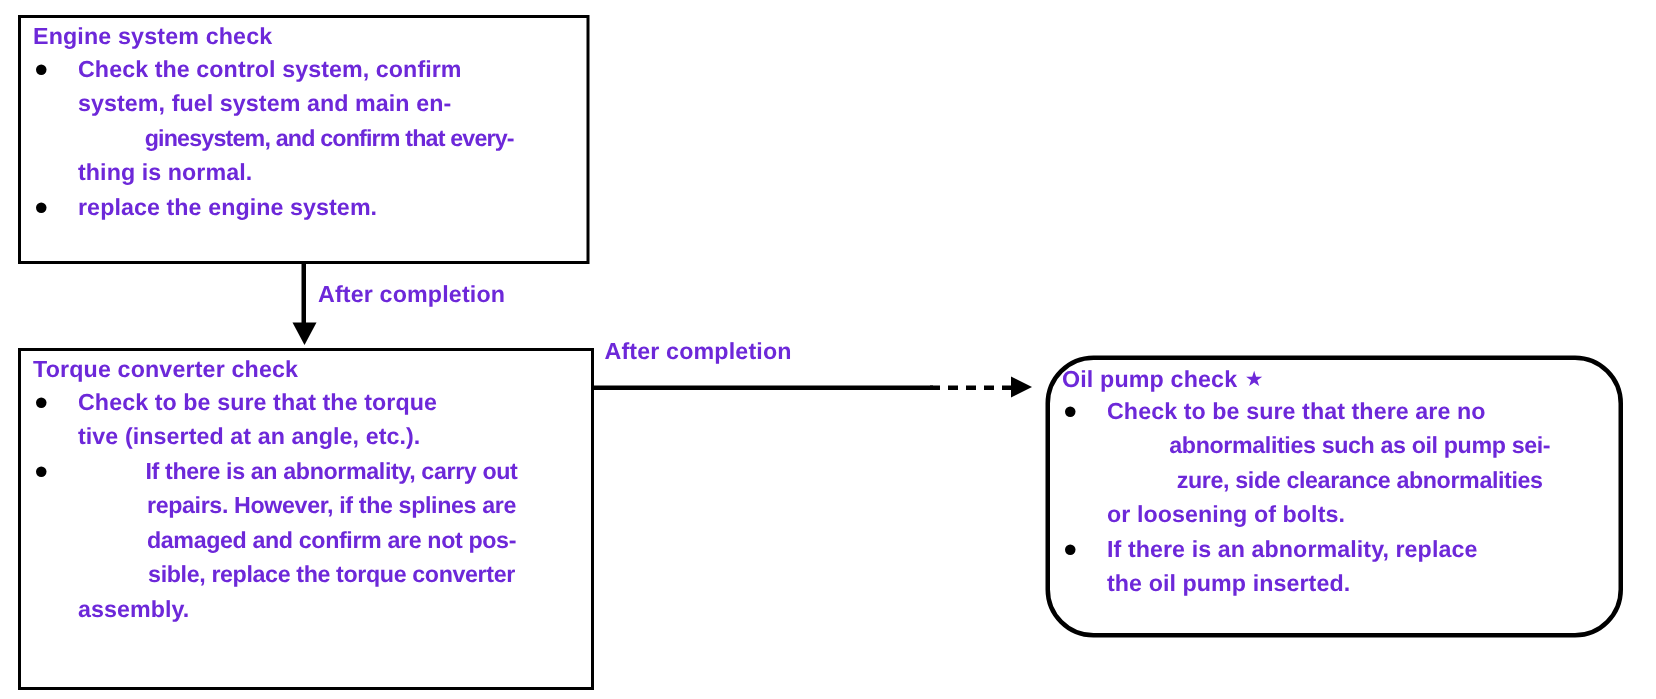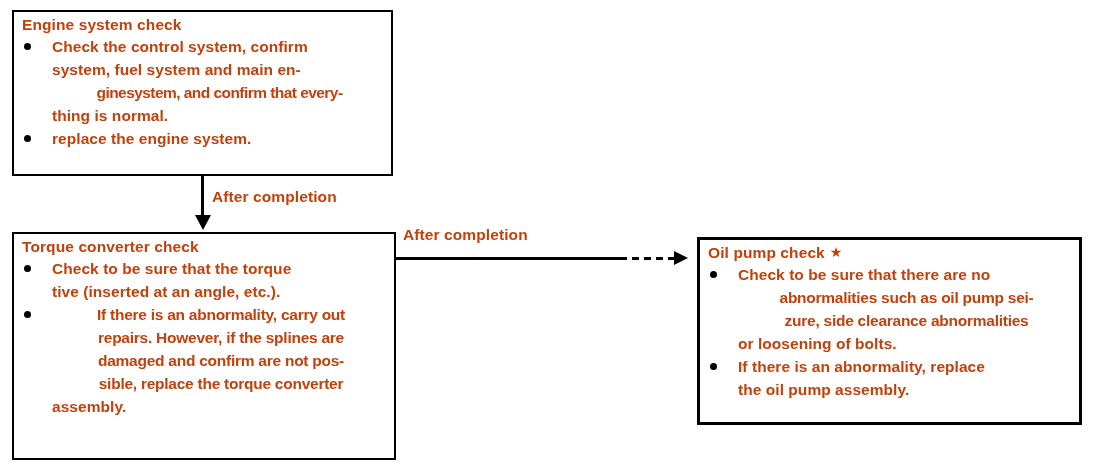--- a/index.html
+++ b/index.html
@@ -8,32 +8,32 @@
     padding: 0;
     background: #ffffff;
   }
   #canvas {
     position: relative;
     width: 1104px;
     height: 466px;
     background: #ffffff;
     overflow: hidden;
     font-family: "Liberation Sans", "DejaVu Sans", sans-serif;
-    color: #c2410c;
+    color: #6d28d9;
   }
 
   
   .box {
     position: absolute;
     box-sizing: border-box;
     background: #ffffff;
     border: 2px solid #000000;
   }
   .box.thin { border-width: 2px; }
-  .box.thick { border-width: 3px; }
+  .box.thick { border-width: 3px; border-radius: 32px; }
 
   .box-inner {
     position: relative;
     width: 100%;
     height: 100%;
   }
 
   .box-title {
     position: absolute;
     left: 8px;
@@ -196,20 +196,20 @@
           <span class="bullet-dot"></span>
           <div class="bline">Check to be sure that there are no</div>
           <div class="bline tight2">abnormalities such as oil pump sei-</div>
           <div class="bline tight2">zure, side clearance abnormalities</div>
           <div class="bline">or loosening of bolts.</div>
         </div>
 
         <div class="bullet-item">
           <span class="bullet-dot"></span>
           <div class="bline">If there is an abnormality, replace</div>
-          <div class="bline">the oil pump assembly.</div>
+          <div class="bline">the oil pump inserted.</div>
         </div>
 
       </div>
     </div>
   </div>
 
 </div>
 
 </body></html>

